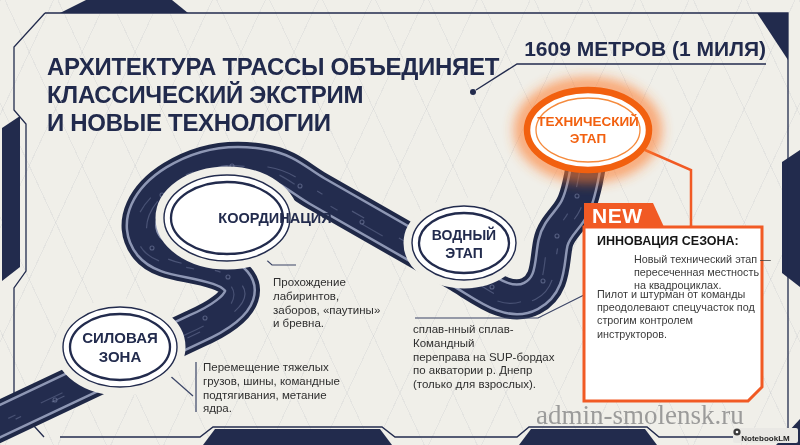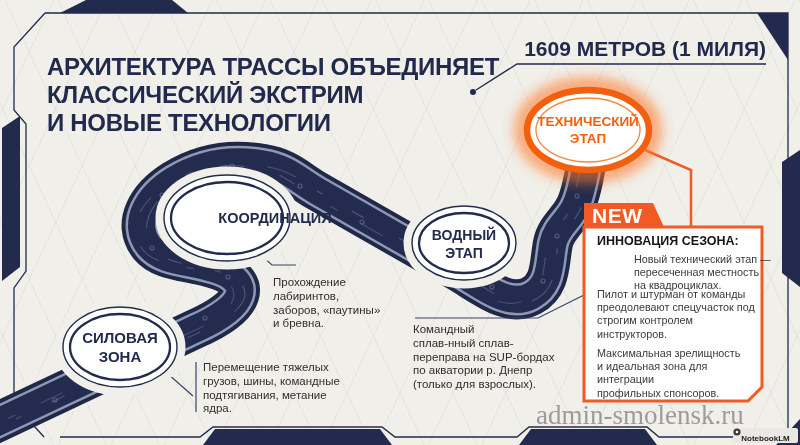--- a/index.html
+++ b/index.html
@@ -160,43 +160,38 @@
     <span>подтягивания, метание</span>
     <span>ядра.</span>
   </div>
   <div class="txt desc desc-koord">
     <span>Прохождение</span>
     <span>лабиринтов,</span>
     <span>заборов, «паутины»</span>
     <span>и бревна.</span>
   </div>
   <div class="txt desc desc-vodny">
+    <span>сплав-нный сплав-</span>
     <span>Командный</span>
-    <span>сплав-нный сплав-</span>
     <span>переправа на SUP-бордах</span>
     <span>по акватории р. Днепр</span>
     <span>(только для взрослых).</span>
   </div>
 
   <div class="txt new-label">NEW</div>
   <div class="txt panel-heading">ИННОВАЦИЯ СЕЗОНА:</div>
   <div class="txt panel-p p1">
     <span>Новый технический этап —</span>
     <span>пересеченная местность</span>
     <span>на квадроциклах.</span>
   </div>
   <div class="txt panel-p p2">
     <span>Пилот и штурман от команды</span>
     <span>преодолевают спецучасток под</span>
     <span>строгим контролем инструкторов.</span>
-  </div>
-  <div class="txt panel-p p3">
-    <span>Максимальная зрелищность</span>
-    <span>и идеальная зона для интеграции</span>
-    <span>профильных спонсоров.</span>
   </div>
 
   <div class="txt watermark">admin-smolensk.ru</div>
   <div class="br-triangle"></div>
   <div class="nlm-badge">
     <svg width="8" height="8" viewBox="0 0 8 8">
       <circle cx="4" cy="4" r="3.6" fill="#3a3a3a"></circle>
         <circle cx="4" cy="4" r="1.3" fill="#ffffff"></circle>
     </svg>
     <span>NotebookLM</span>

